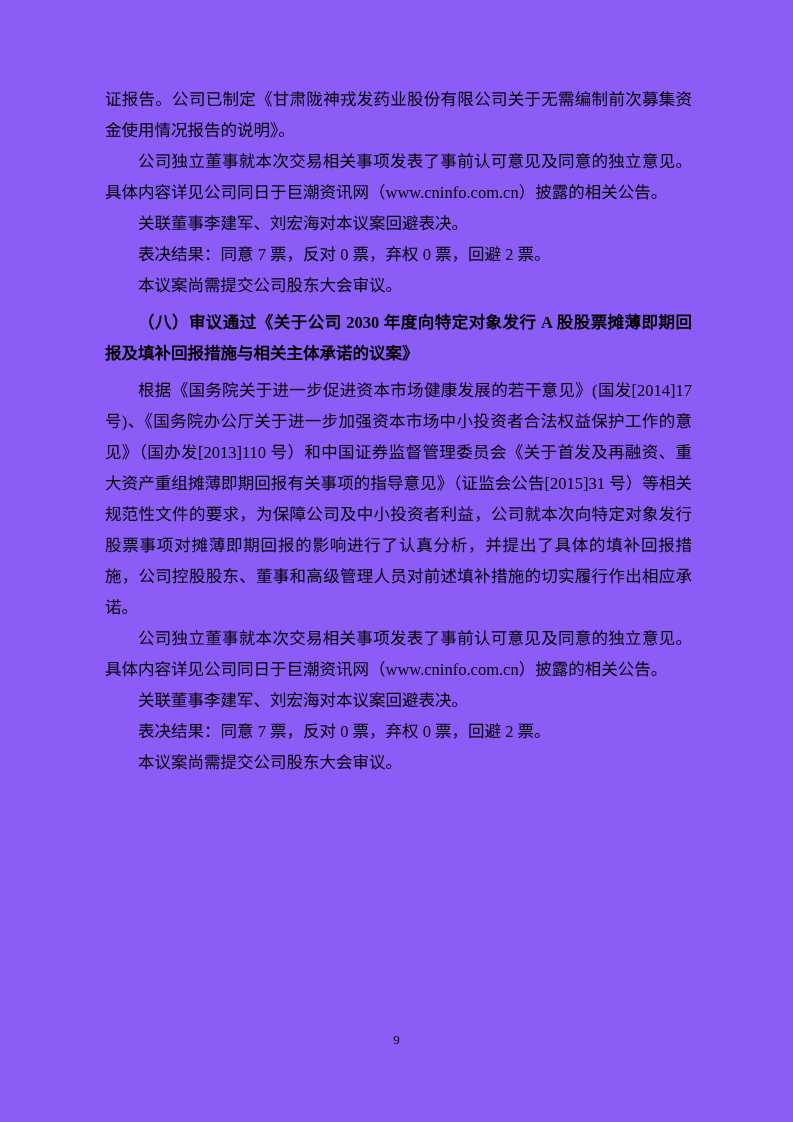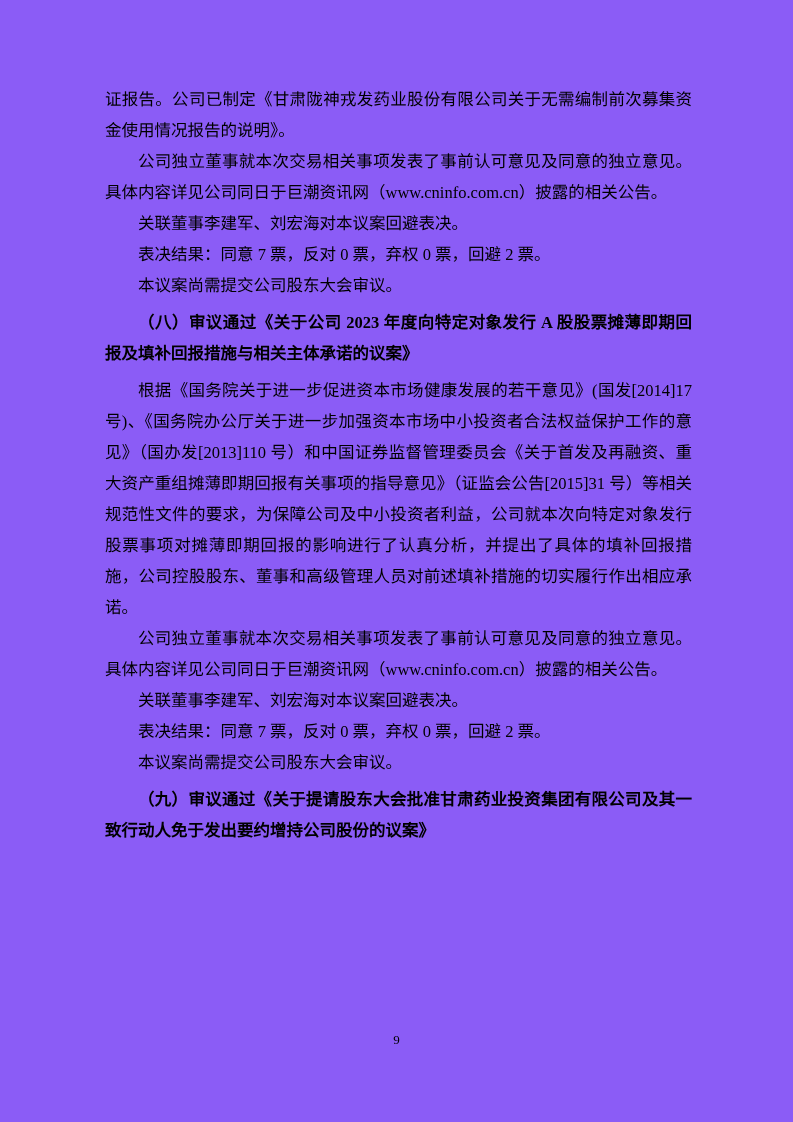--- a/index.html
+++ b/index.html
@@ -51,21 +51,20 @@
 </style>
 </head>
 <body>
 
 <div class="page">
   <p class="block continuation">证报告。公司已制定《甘肃陇神戎发药业股份有限公司关于无需编制前次募集资金使用情况报告的说明》。</p>
   <p class="block paragraph">公司独立董事就本次交易相关事项发表了事前认可意见及同意的独立意见。具体内容详见公司同日于巨潮资讯网（www.cninfo.com.cn）披露的相关公告。</p>
   <p class="block paragraph">关联董事李建军、刘宏海对本议案回避表决。</p>
   <p class="block paragraph">表决结果：同意 7 票，反对 0 票，弃权 0 票，回避 2 票。</p>
   <p class="block paragraph">本议案尚需提交公司股东大会审议。</p>
-  <p class="block heading">（八）审议通过《关于公司 2023 年度向特定对象发行 A 股股票摊薄即期回报及填补回报措施与相关主体承诺的议案》</p>
+  <p class="block heading">（八）审议通过《关于公司 2030 年度向特定对象发行 A 股股票摊薄即期回报及填补回报措施与相关主体承诺的议案》</p>
   <p class="block paragraph">根据《国务院关于进一步促进资本市场健康发展的若干意见》(国发[2014]17 号)、《国务院办公厅关于进一步加强资本市场中小投资者合法权益保护工作的意见》（国办发[2013]110 号）和中国证券监督管理委员会《关于首发及再融资、重大资产重组摊薄即期回报有关事项的指导意见》（证监会公告[2015]31 号）等相关规范性文件的要求，为保障公司及中小投资者利益，公司就本次向特定对象发行股票事项对摊薄即期回报的影响进行了认真分析，并提出了具体的填补回报措施，公司控股股东、董事和高级管理人员对前述填补措施的切实履行作出相应承诺。</p>
   <p class="block paragraph">公司独立董事就本次交易相关事项发表了事前认可意见及同意的独立意见。具体内容详见公司同日于巨潮资讯网（www.cninfo.com.cn）披露的相关公告。</p>
   <p class="block paragraph">关联董事李建军、刘宏海对本议案回避表决。</p>
   <p class="block paragraph">表决结果：同意 7 票，反对 0 票，弃权 0 票，回避 2 票。</p>
   <p class="block paragraph">本议案尚需提交公司股东大会审议。</p>
-  <p class="block heading">（九）审议通过《关于提请股东大会批准甘肃药业投资集团有限公司及其一致行动人免于发出要约增持公司股份的议案》</p>
   <div class="page-number">9</div>
 </div>
 
 </body></html>

